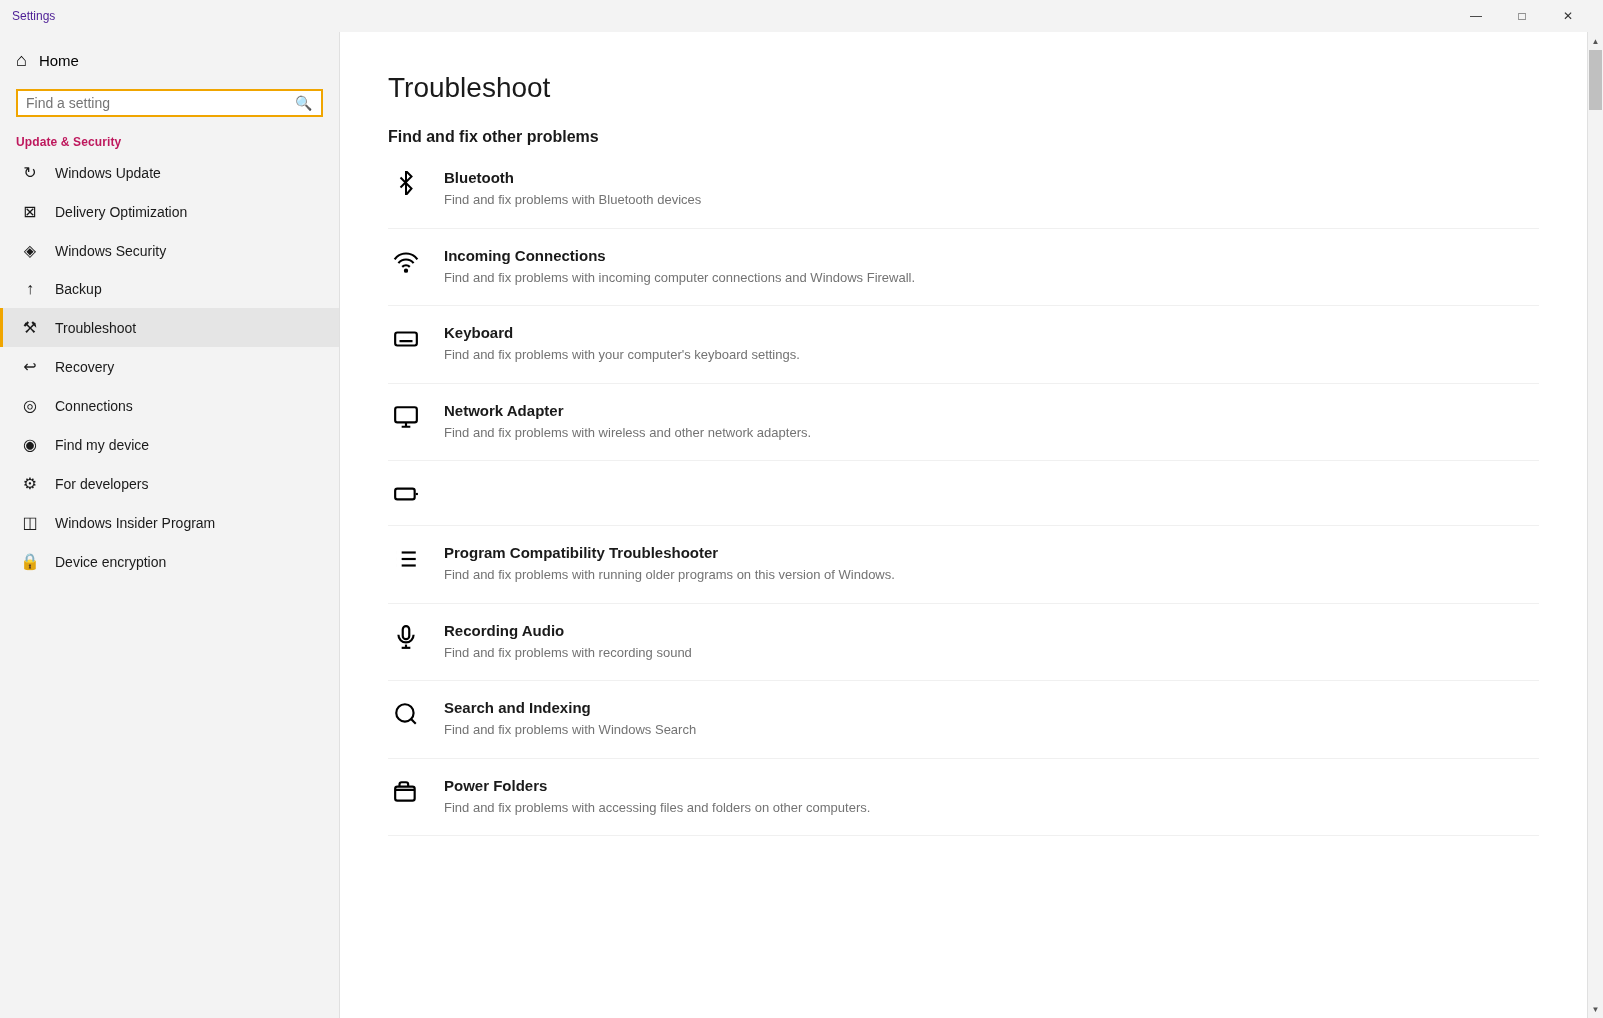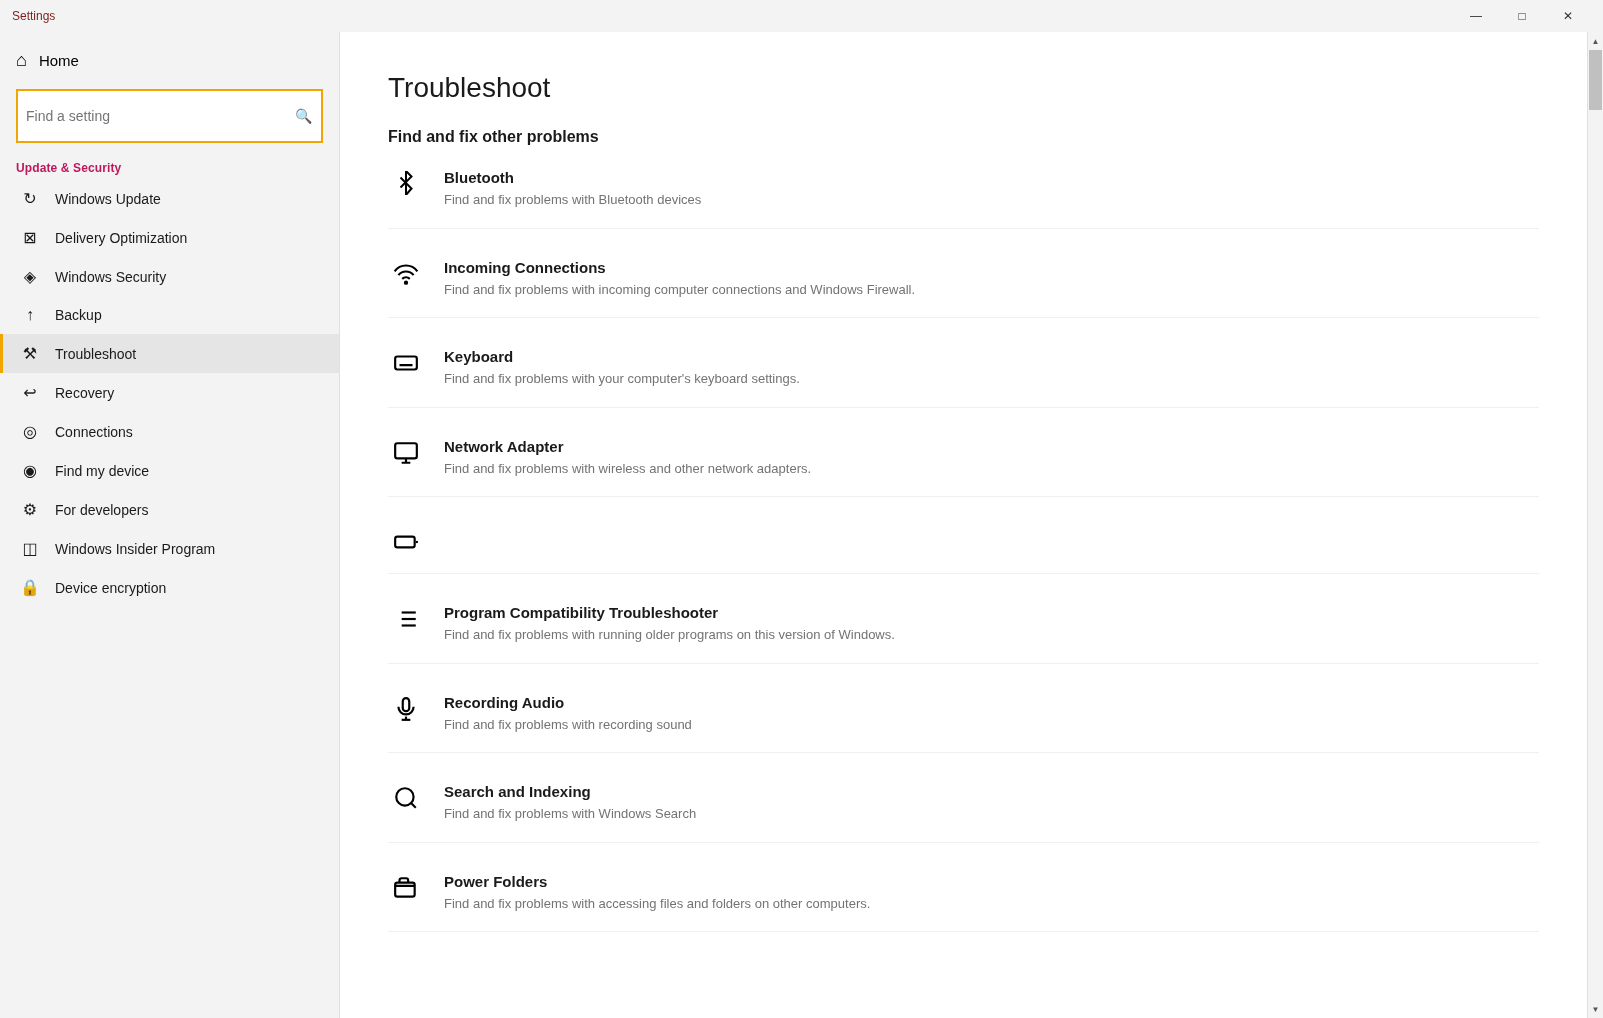--- a/index.html
+++ b/index.html
@@ -17,21 +17,21 @@
       background: #f3f3f3;
       height: 32px;
       display: flex;
       align-items: center;
       padding: 0 12px;
       justify-content: space-between;
       flex-shrink: 0;
     }
     .title-bar-title {
       font-size: 12px;
-      color: #7f1d1d;
+      color: #4c1d95;
     }
     .title-bar-controls {
       display: flex;
       gap: 0;
     }
     .title-bar-btn {
       width: 46px;
       height: 32px;
       border: none;
       background: transparent;
@@ -69,21 +69,21 @@
       gap: 12px;
       font-size: 15px;
     }
     .sidebar-home-icon { font-size: 18px; }
     .search-box-wrapper {
       margin: 8px 16px 12px;
       display: flex;
       align-items: center;
       border: 2px solid #f0a500;
       background: white;
-      padding: 17px 8px;
+      padding: 4px 8px;
     }
     .search-box-wrapper input {
       border: none;
       outline: none;
       flex: 1;
       font-size: 14px;
       background: white;
       font-family: 'Segoe UI', Arial, sans-serif;
     }
     .search-icon-svg { color: #555; font-size: 14px; }
@@ -127,21 +127,21 @@
     }
     .section-heading {
       font-size: 16px;
       font-weight: 600;
       color: #1a1a1a;
       margin-bottom: 5px;
     }
     .troubleshoot-list {
       display: flex;
       flex-direction: column;
-      gap: 12px;
+      gap: 0;
     }
     .troubleshoot-item {
       display: flex;
       align-items: flex-start;
       padding: 18px 0;
       border-bottom: 1px solid #f0f0f0;
       gap: 20px;
       cursor: pointer;
     }
     .item-icon {

